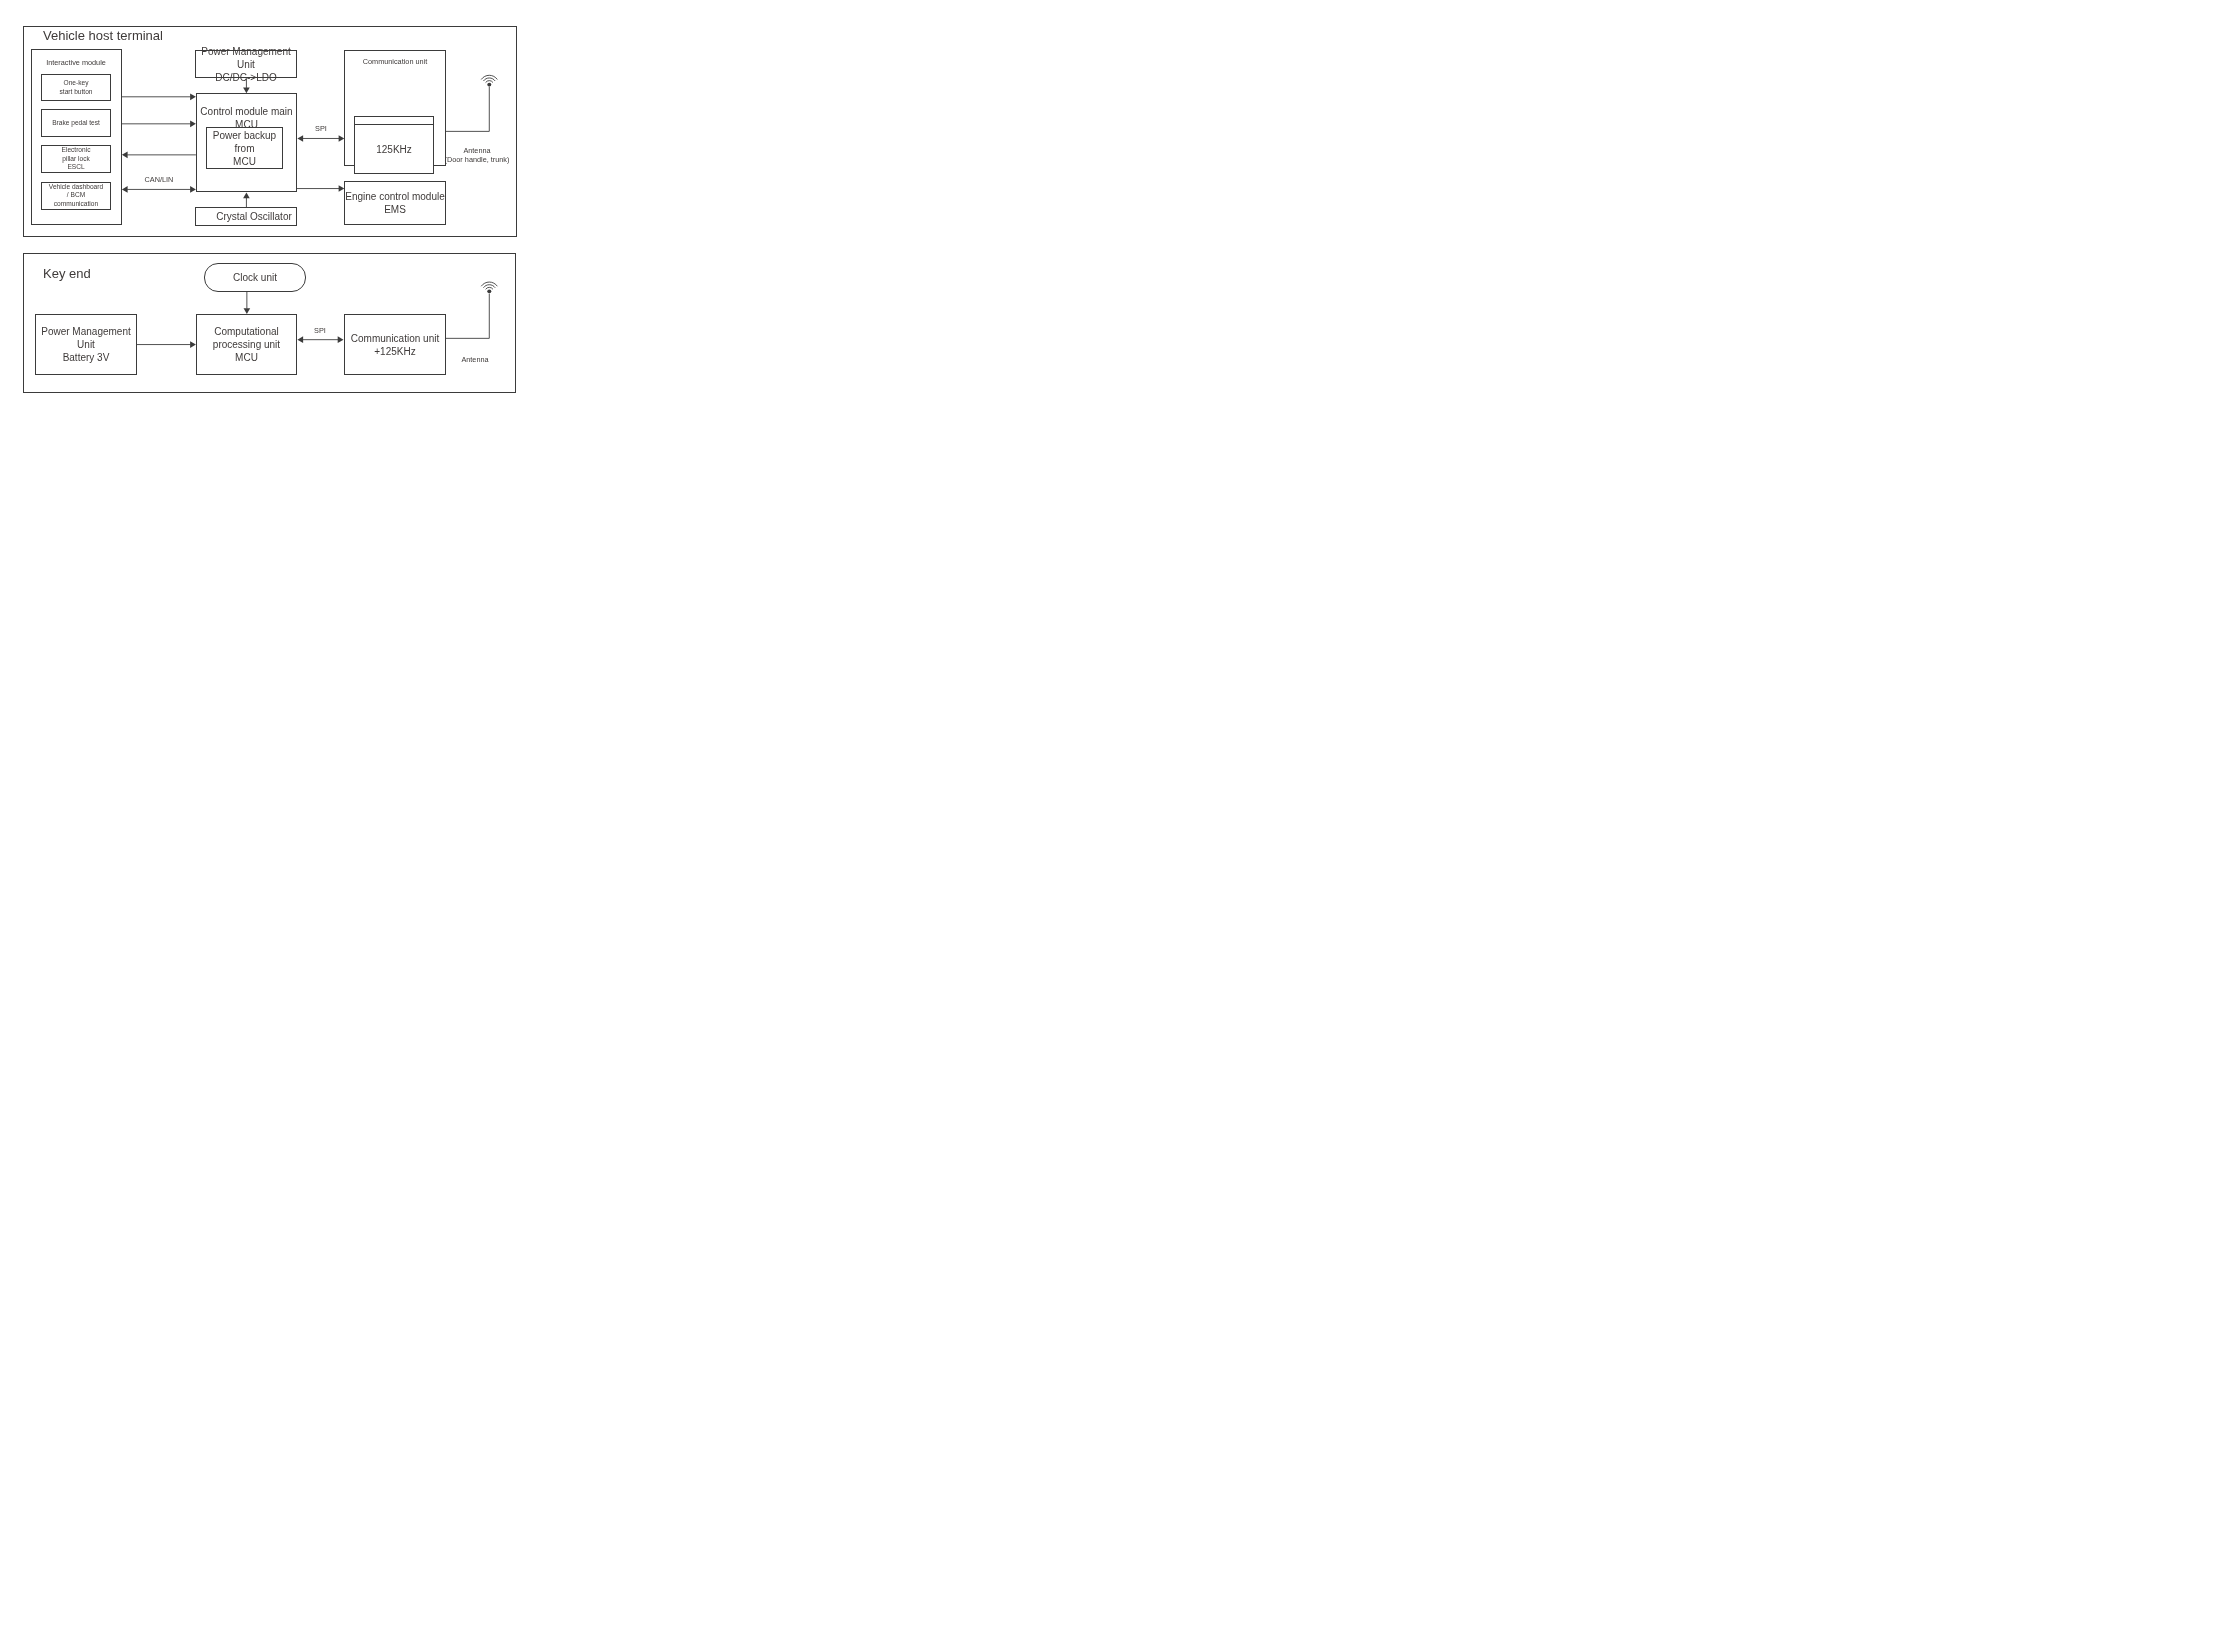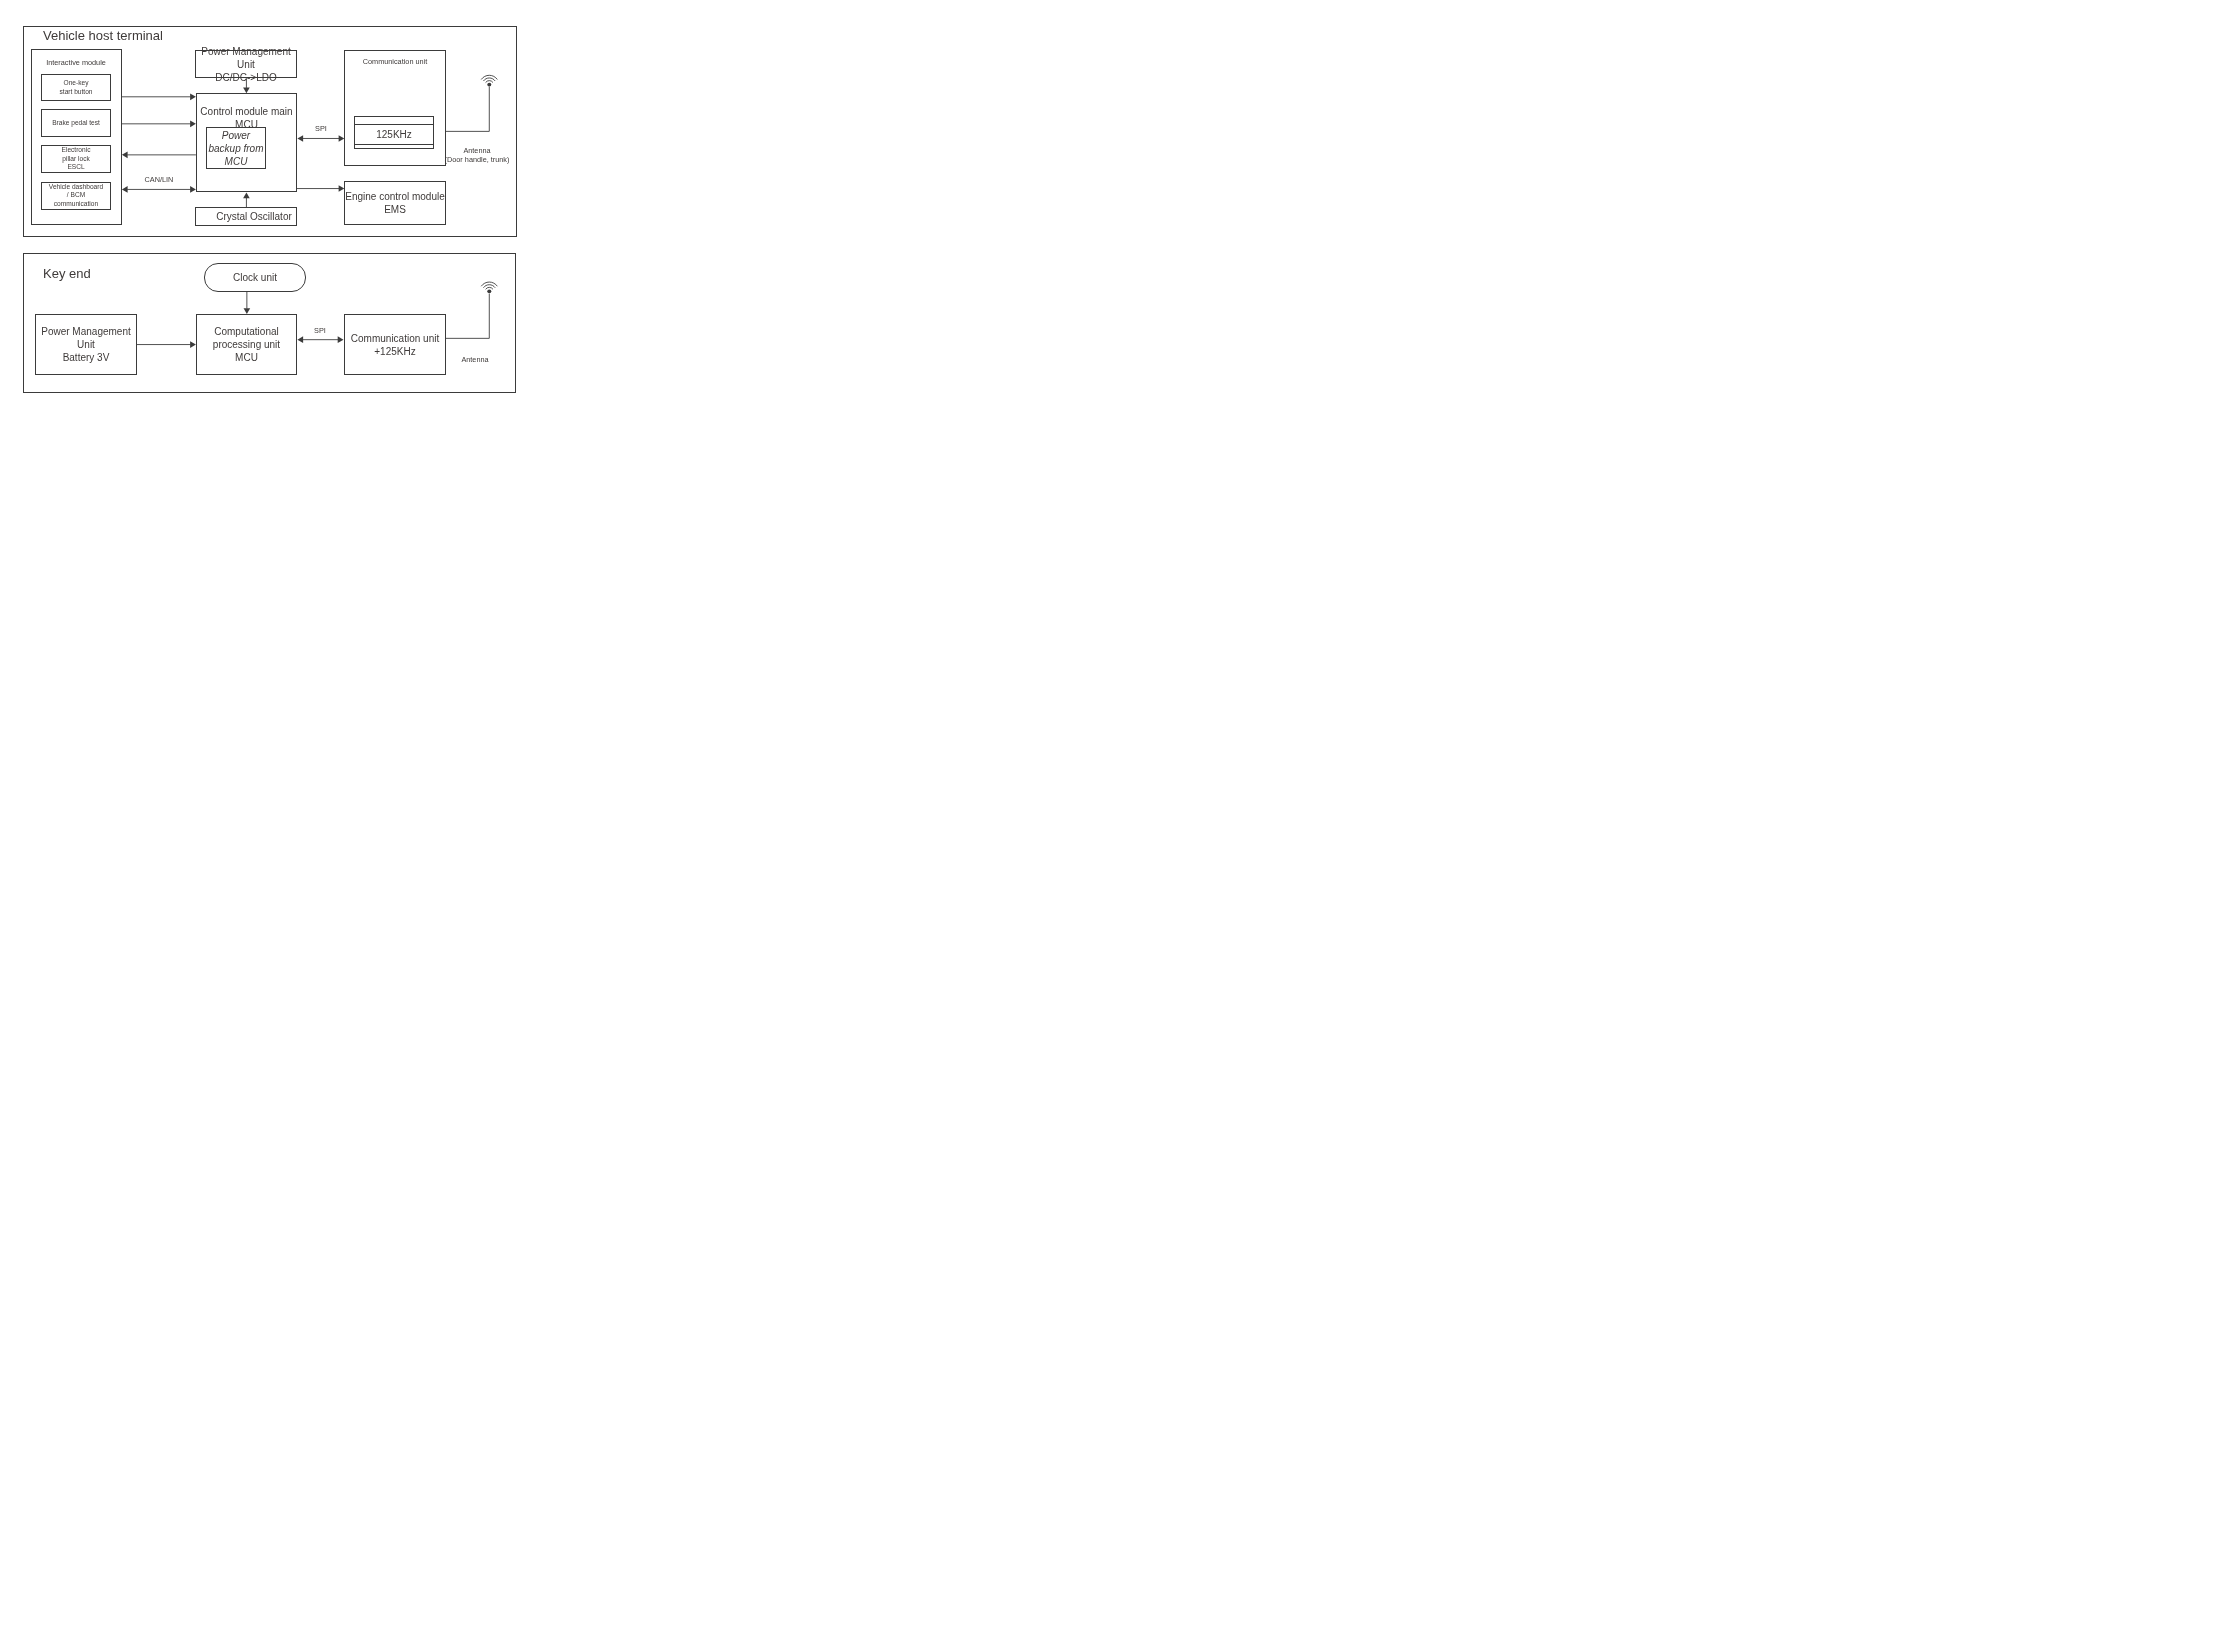--- a/index.html
+++ b/index.html
@@ -89,29 +89,29 @@
   <div class="box small" style="left:41px;top:182px;width:70px;height:27.5px;">Vehicle dashboard
 / BCM
 communication</div>
 
   <div class="box" style="left:195px;top:50px;width:102px;height:28px;">Power Management Unit
 DC/DC-&gt;LDO</div>
 
   <div class="box container" style="left:196px;top:93px;width:101px;height:99px;padding-top:10.6px;">Control module main
 MCU</div>
 
-  <div class="box" style="left:206px;top:127px;width:60px;height:42px;font-style:italic;">Power backup from
+  <div class="box" style="left:206px;top:127px;width:77px;height:42px;">Power backup from
 MCU</div>
 
   <div class="box container" style="left:344px;top:50px;width:102px;height:116px;"></div>
   <div class="lbl" style="left:395px;top:62px;">Communication unit</div>
 
   <div class="box" style="left:354px;top:82px;width:80px;height:33px;margin-top:34px;">Sub-GHz</div>
 
-  <div class="box" style="left:354px;top:124px;width:80px;height:21px;">125KHz</div>
+  <div class="box" style="left:354px;top:124px;width:80px;height:50px;">125KHz</div>
 
   <div class="box" style="left:195px;top:207px;width:102px;height:19px;padding-left:16px;">Crystal Oscillator</div>
 
   <div class="box" style="left:344px;top:181px;width:102px;height:44px;">Engine control module
 EMS</div>
 
   <div class="lbl" style="left:321px;top:129px;">SPI</div>
 
   <div class="lbl" style="left:159px;top:180px;">CAN/LIN</div>
 

